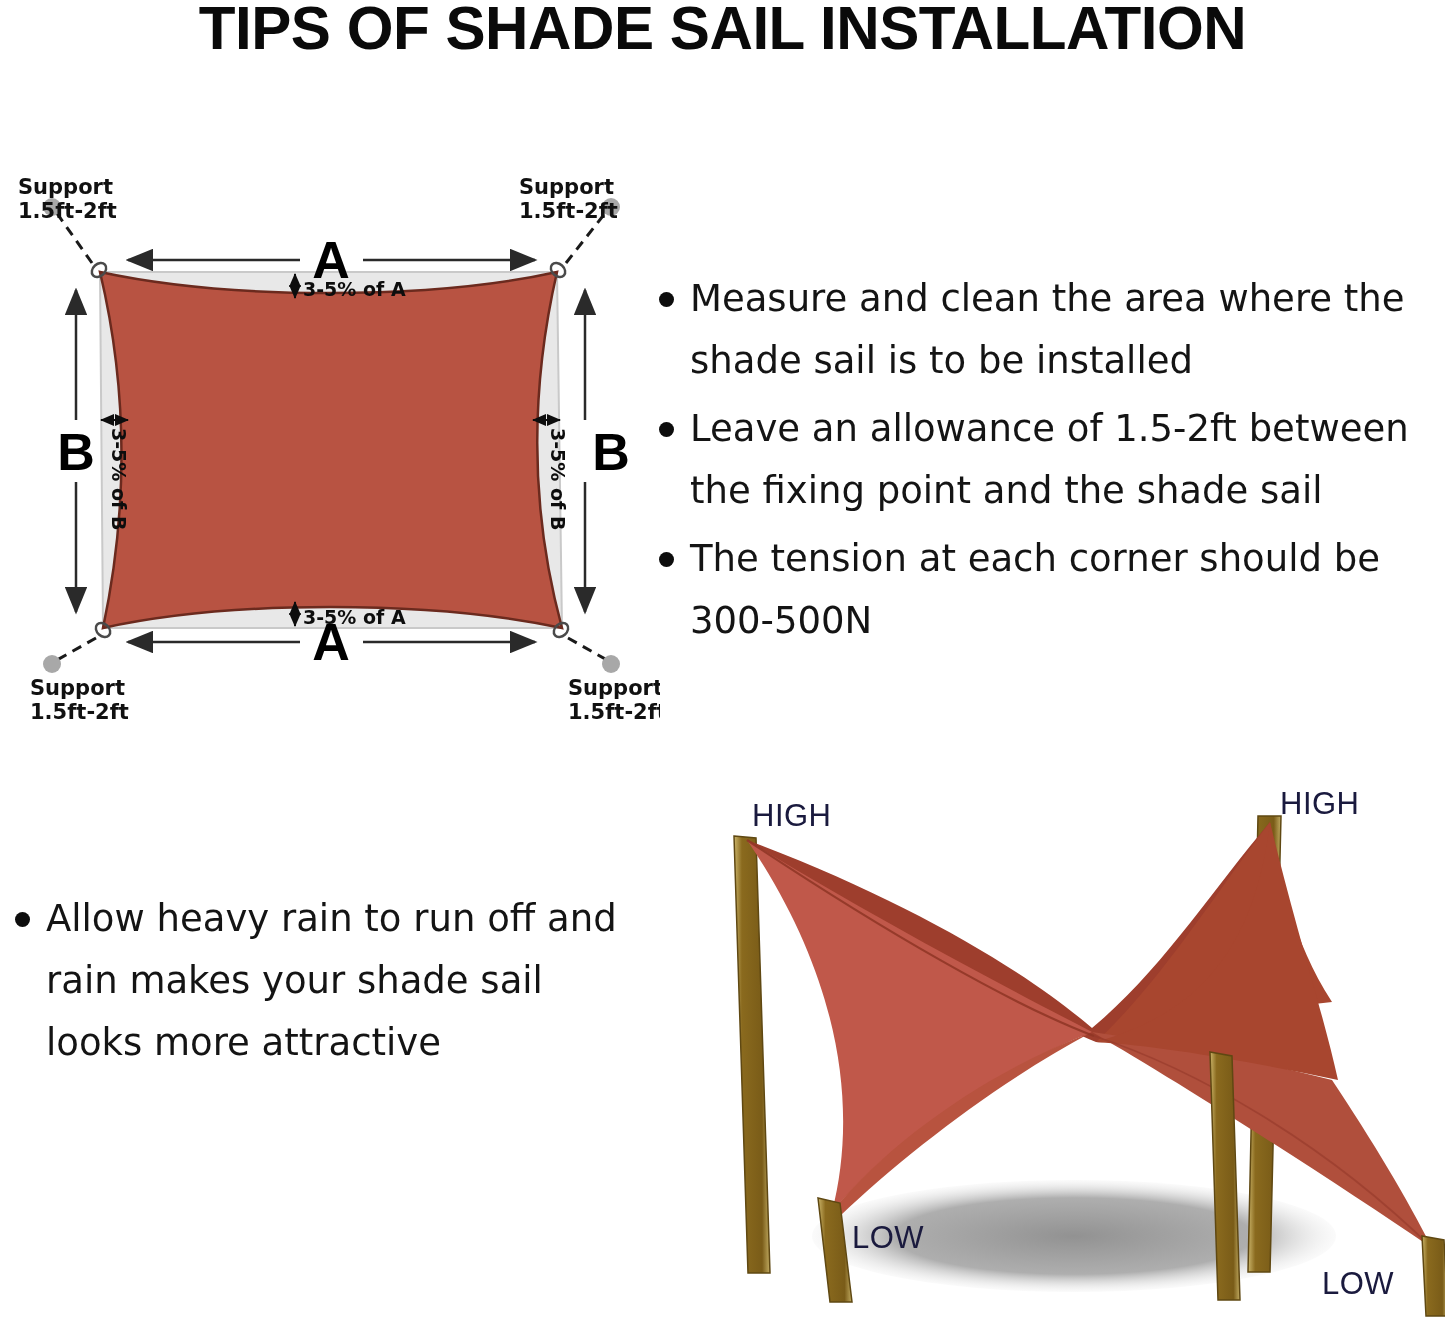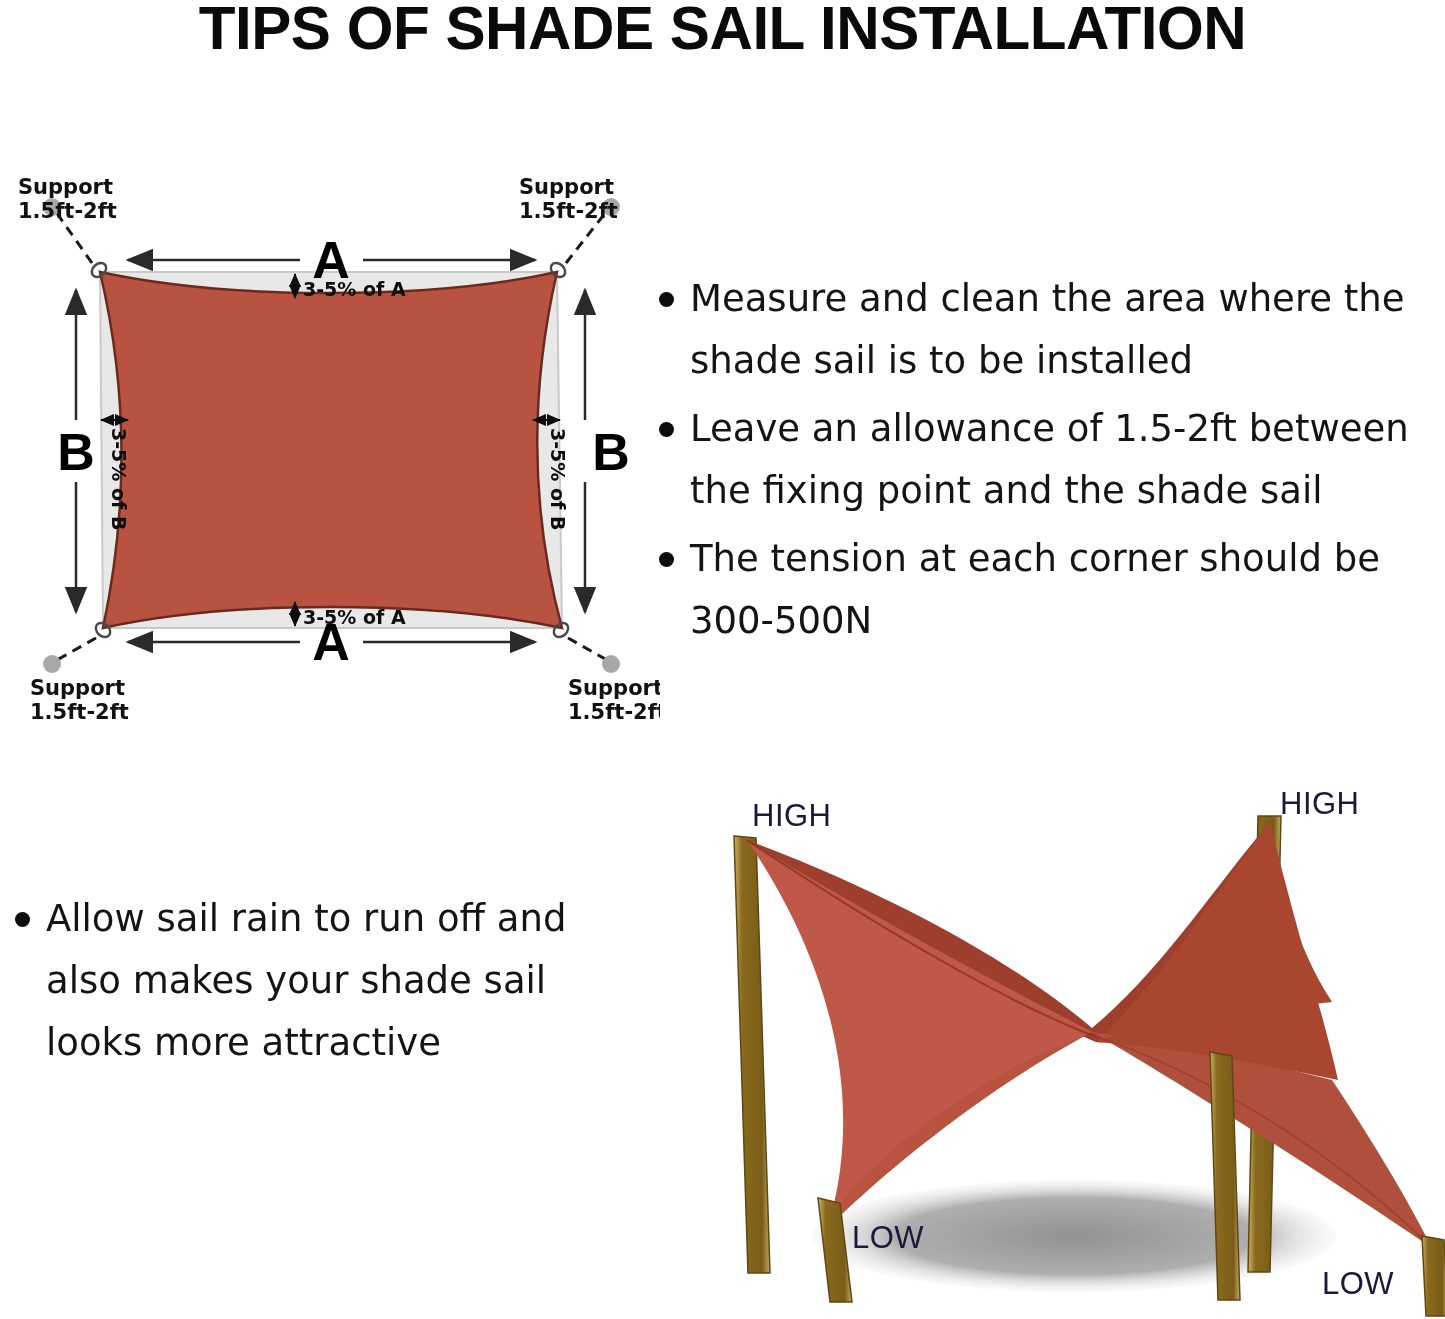--- a/index.html
+++ b/index.html
@@ -258,21 +258,21 @@
   </div>
 
   <ul class="bullet-list" id="top-bullets">
     <li class="bullet-item">Measure and clean the area where the shade sail is to be installed</li>
     <li class="bullet-item">Leave an allowance of 1.5-2ft between the fixing point and the shade sail</li>
     <li class="bullet-item">The tension at each corner should be 300-500N</li>
   </ul>
 </div>
 
 <ul class="bullet-list" id="bottom-bullets">
-  <li class="bullet-item">Allow sail rain to run off and also makes your shade sail looks more attractive</li>
+  <li class="bullet-item">Allow heavy rain to run off and rain makes your shade sail looks more attractive</li>
 </ul>
 
 <div id="hyperbolic-illustration">
   <svg width="785" height="539" viewBox="0 0 785 539" xmlns="http://www.w3.org/2000/svg">
     <defs>
       <linearGradient id="woodGrad" x1="0" y1="0" x2="1" y2="0">
         <stop offset="0%" stop-color="#CBB56A"></stop>
         <stop offset="22%" stop-color="#8A6A1E"></stop>
         <stop offset="78%" stop-color="#7A5C18"></stop>
         <stop offset="100%" stop-color="#C2AC62"></stop>

